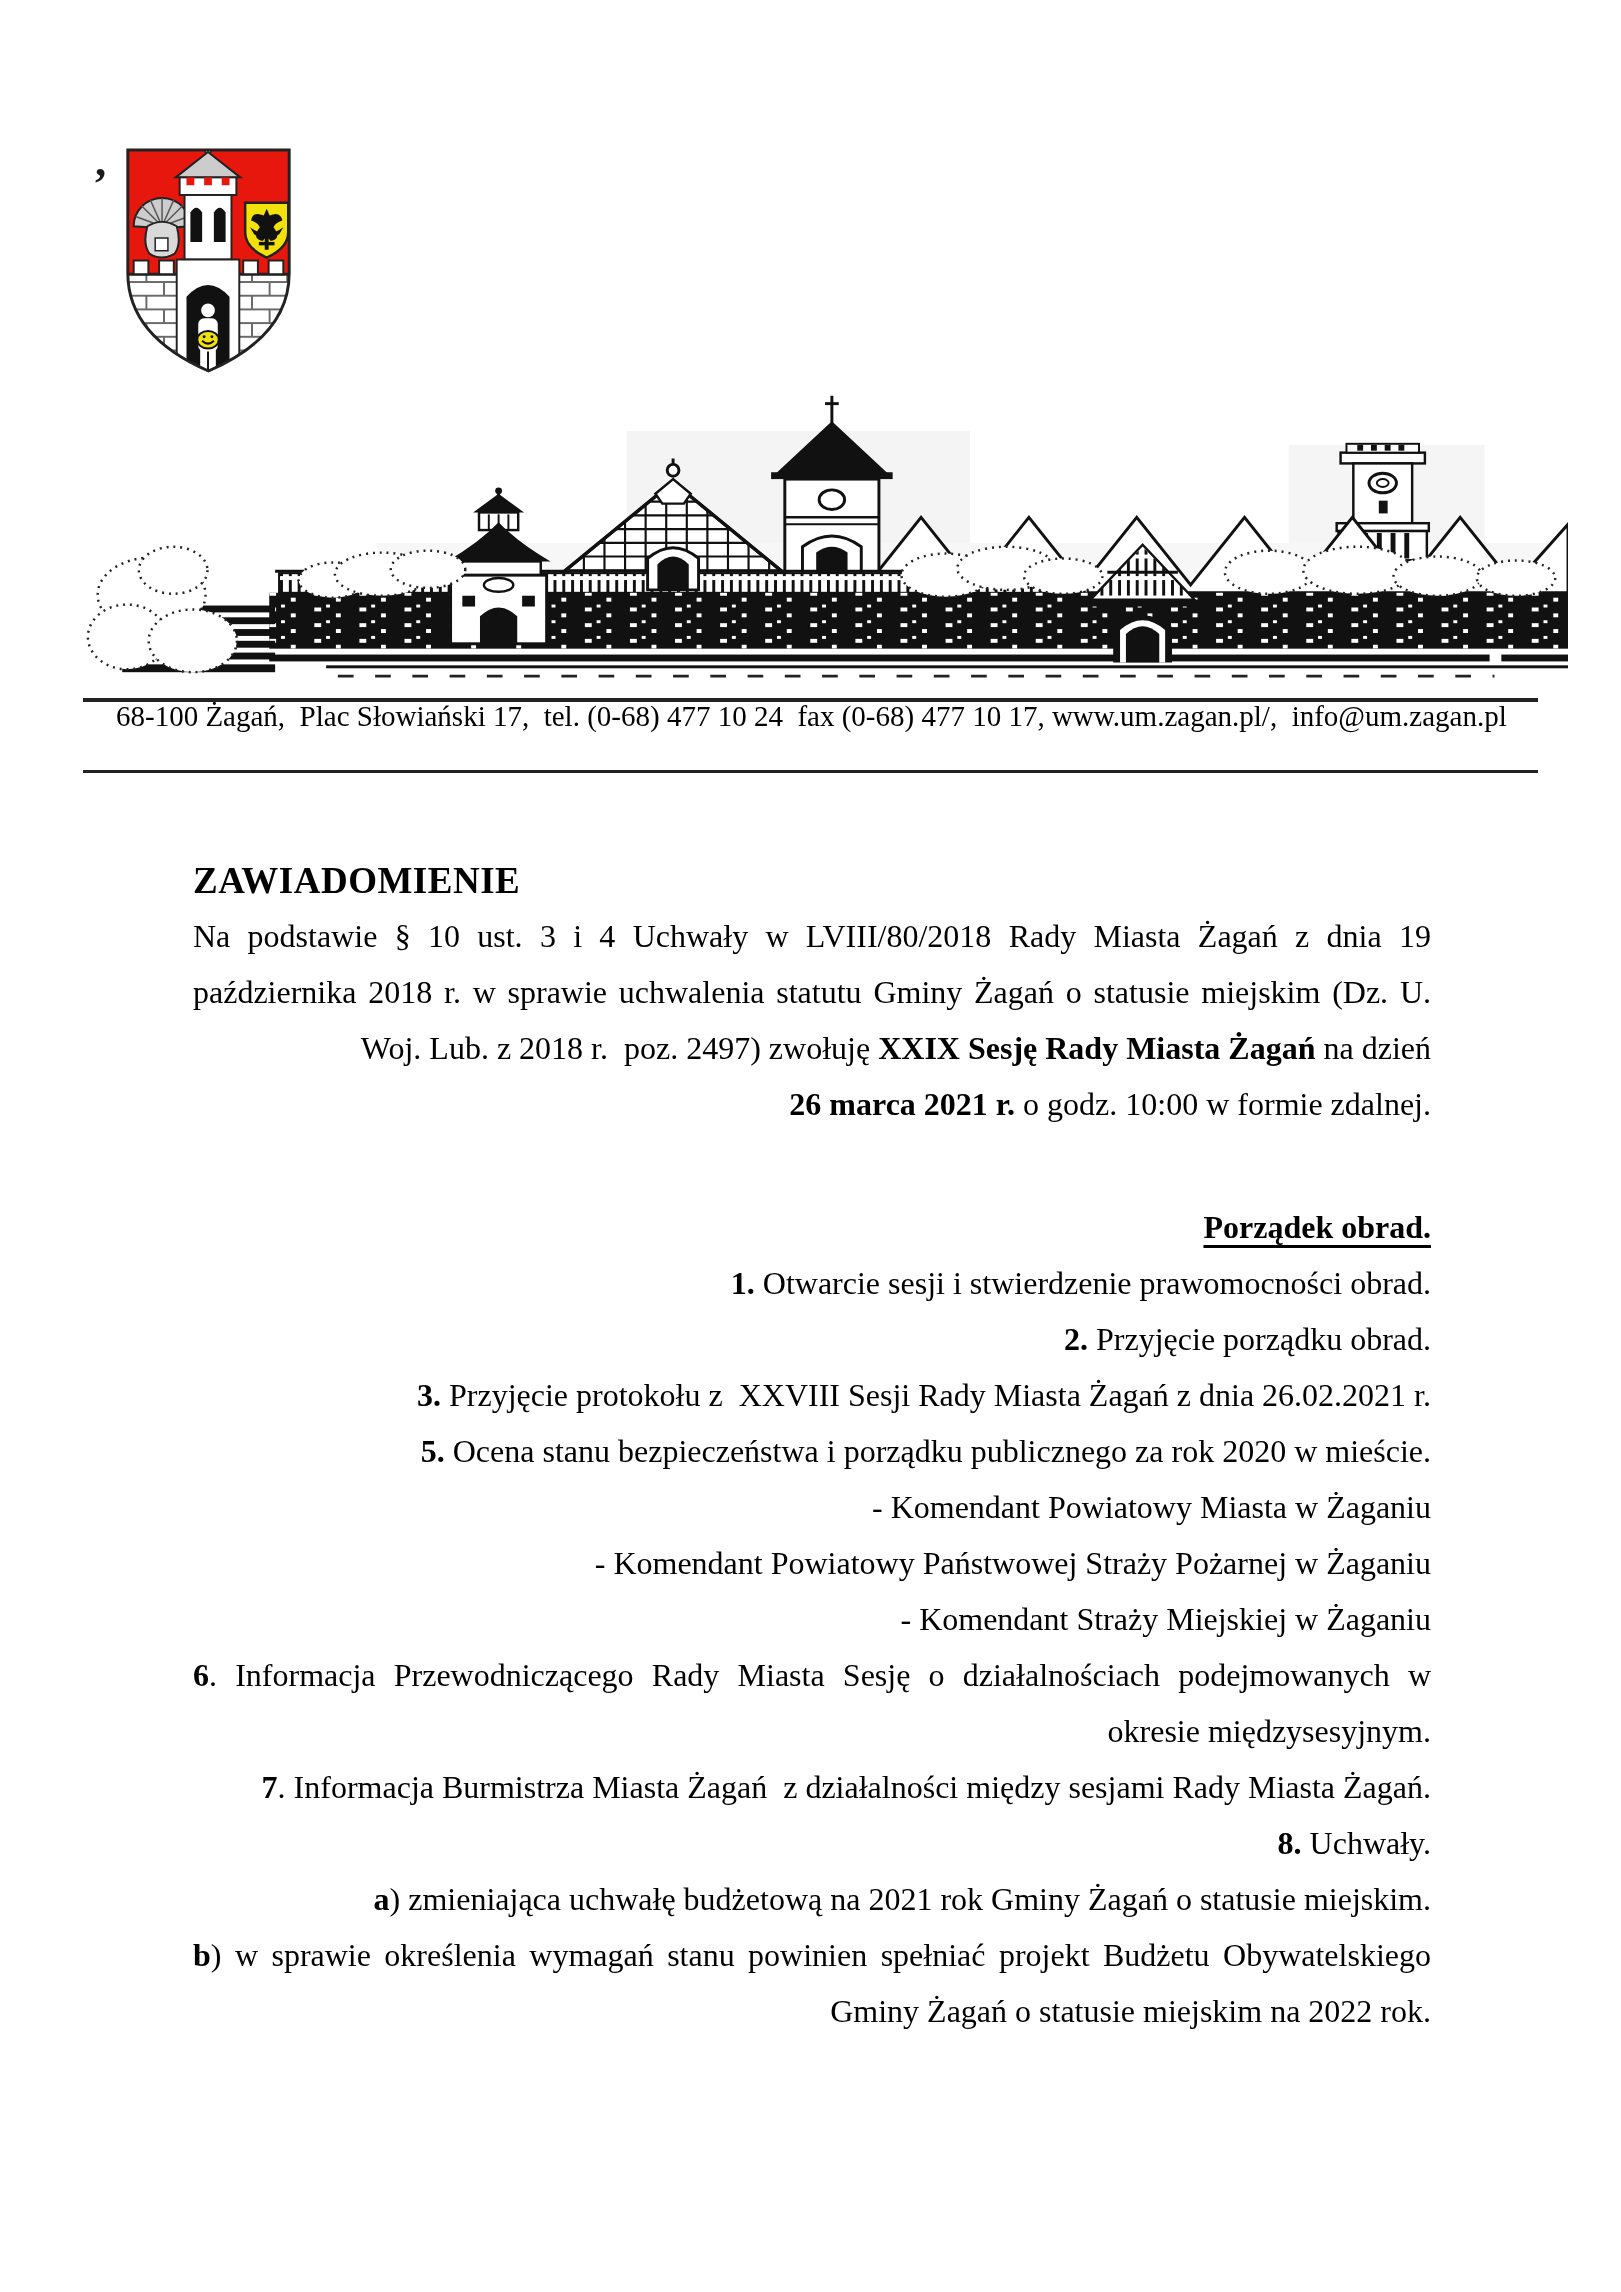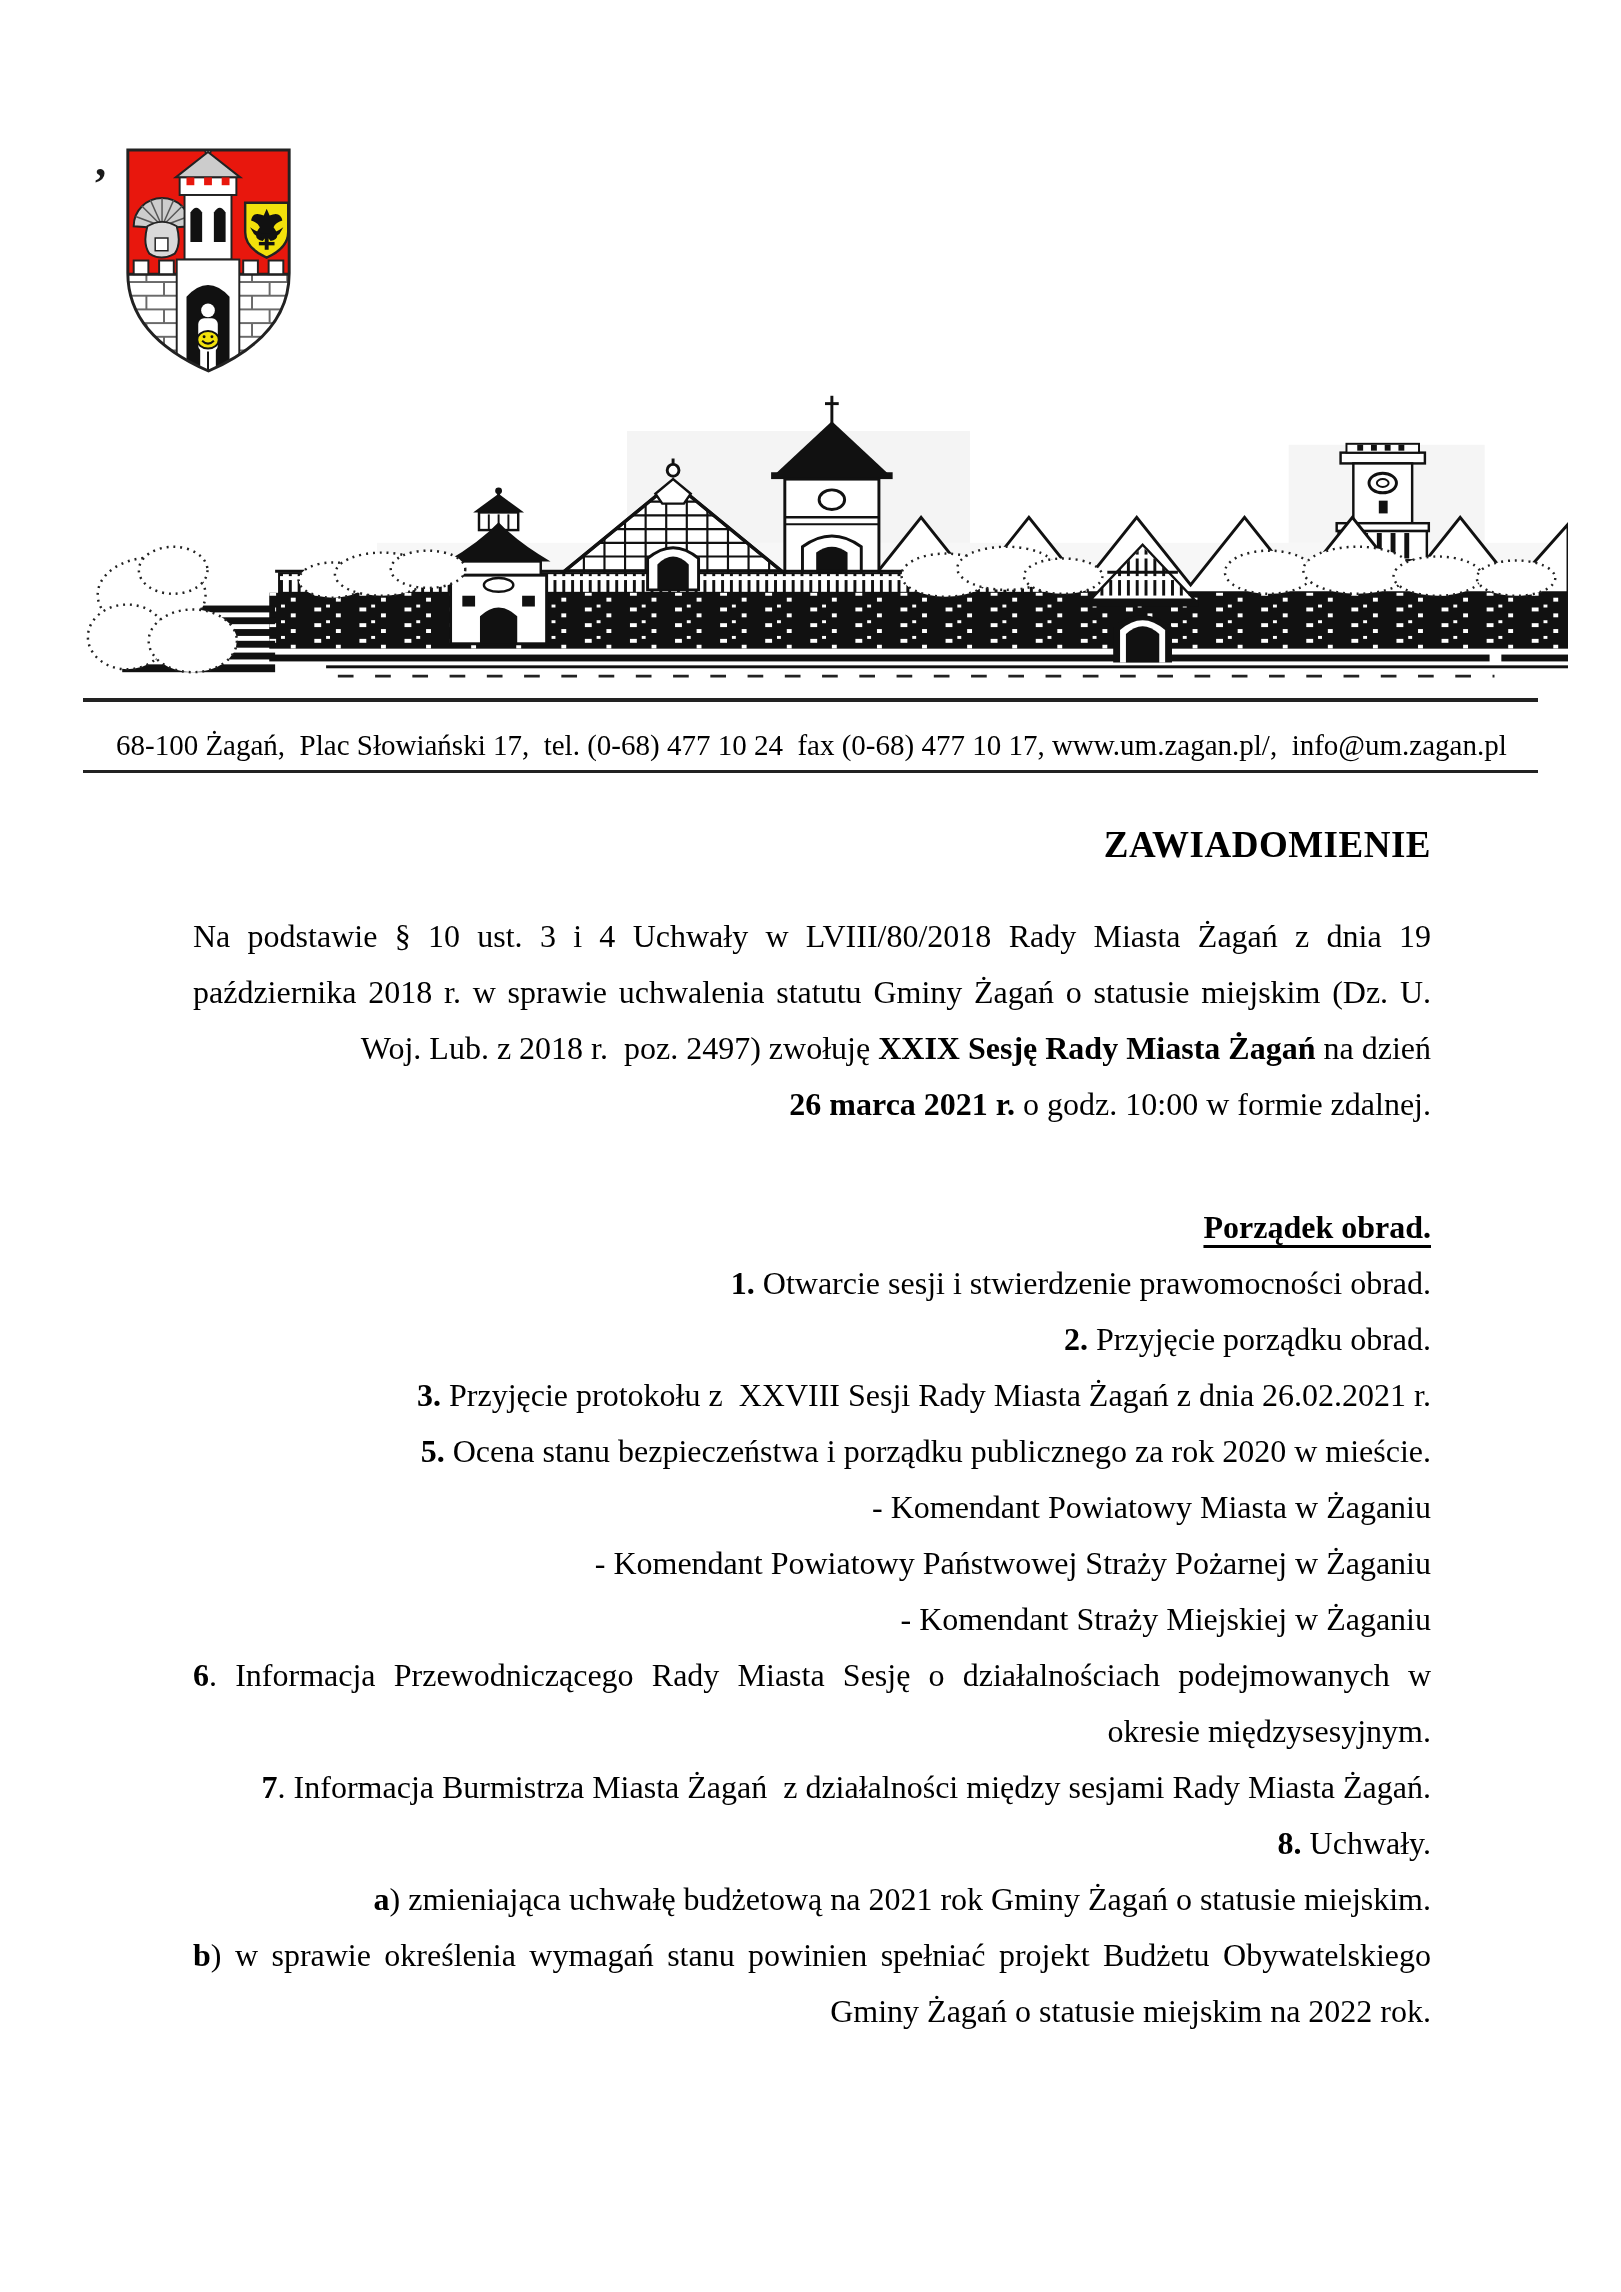--- a/index.html
+++ b/index.html
@@ -8,25 +8,25 @@
     overflow:hidden; font-family:"Liberation Serif","DejaVu Serif",serif; color:#000;
   }
   .stray-mark {
     position:absolute; left:95px; top:135px; font-size:45px; font-weight:bold; color:#1a1a1a;
   }
   .emblem { position:absolute; left:120px; top:144px; width:177px; height:234px; }
   .panorama { position:absolute; left:83px; top:384px; width:1485px; height:299px; }
   .rule-top   { position:absolute; left:83px; top:698px; width:1455px; height:3.9px; background:#222; }
   .rule-bottom{ position:absolute; left:83px; top:770px; width:1455px; height:2.9px; background:#222; }
   .address {
-    position:absolute; left:116px; top:729px; width:1411px;
+    position:absolute; left:116px; top:700px; width:1411px;
     font-size:29px; white-space:pre; color:#000;
   }
   .doc-title {
-    position:absolute; left:193px; top:823px; width:1238px; text-align:right;
+    position:absolute; left:193px; top:859px; width:1238px; text-align:left;
     font-size:37px; font-weight:bold; letter-spacing:0.5px;
   }
   .doc-lines { position:absolute; left:193px; top:908px; width:1238px; }
   .line { height:56px; line-height:56px; font-size:32px; white-space:pre;text-align:right; }
   .line.justify { white-space:pre-wrap; text-align:justify; text-align-last:justify; }
   .line .b { font-weight:bold; }
   .line .u { text-decoration:underline; text-decoration-thickness:2.9px; text-underline-offset:6.9px;margin-top:40px; }
   .spacer { height:67px; }
 </style>
 </head>

